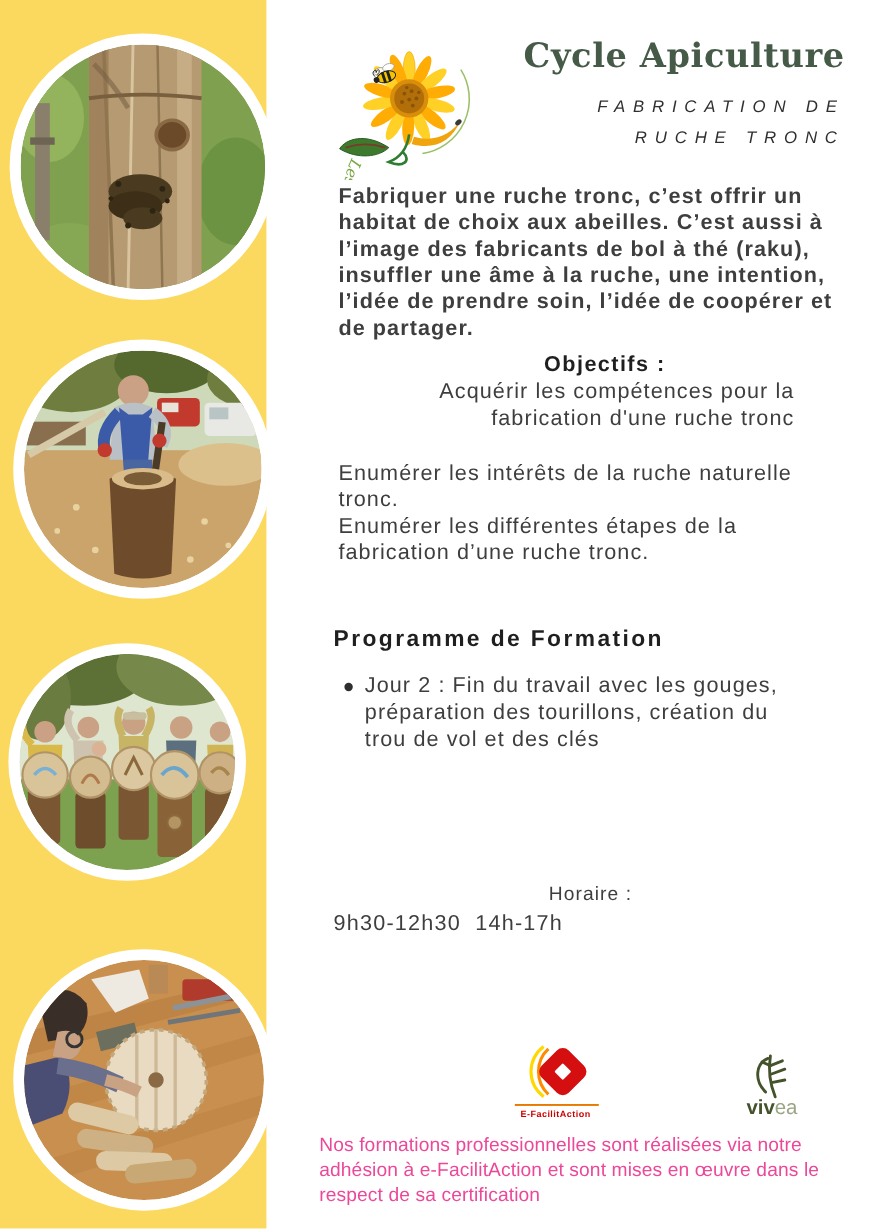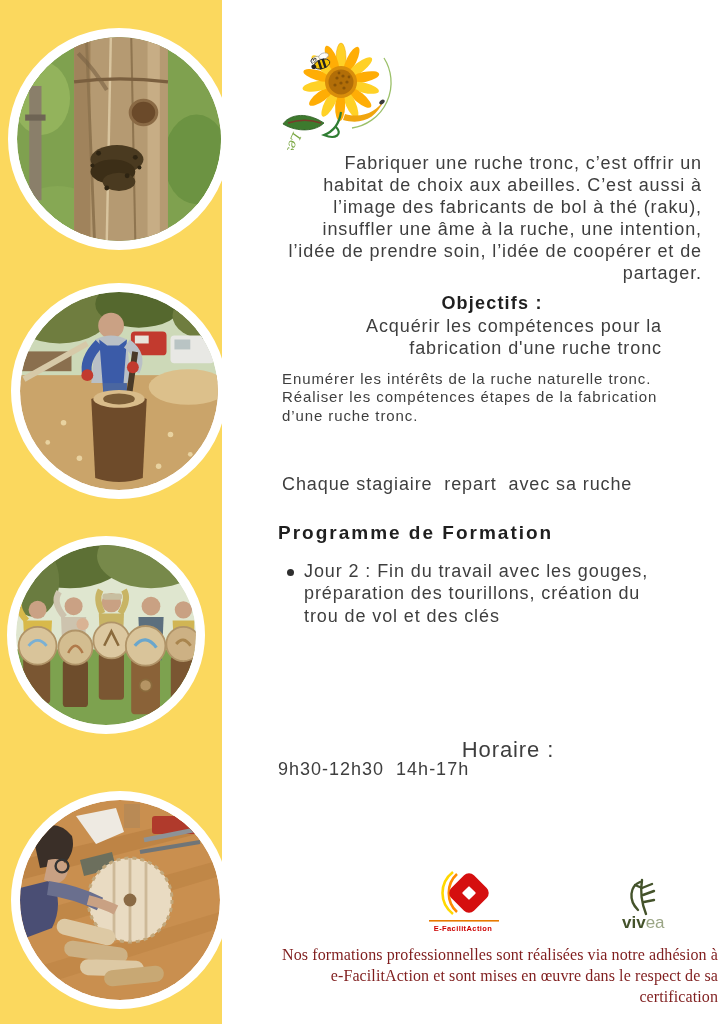--- a/index.html
+++ b/index.html
@@ -17,41 +17,41 @@
   .content{position:absolute;left:278px;top:0;width:428px;height:1024px;}
   .abs{position:absolute;}
   .logo-box{left:0px;top:12px;width:124px;height:138px;}
   .title-block{right:2px;top:30px;text-align:right;}
   .title{
     font-family:"DejaVu Serif",serif;font-weight:bold;font-size:28px;
     color:#465A48;letter-spacing:.5px;white-space:nowrap;
   }
   .subtitle{margin-top:12px;font-size:14px;font-style:italic;color:#2f2f2f;
     letter-spacing:6.5px;line-height:26px;}
-  .intro{left:4px;top:153px;width:420px;text-align:right;font-size:18px;
-    letter-spacing:.9px;line-height:1.22;}
+  .intro{left:4px;top:153px;width:420px;text-align:left;font-size:18px;
+    letter-spacing:.9px;line-height:1.22;font-weight:bold;}
   .h-bold{font-weight:bold;color:#1f1f1f;}
-  .objectifs-h{left:0;top:293px;width:428px;text-align:center;font-size:18px;letter-spacing:1.2px;}
+  .objectifs-h{left:12px;top:293px;width:428px;text-align:center;font-size:18px;letter-spacing:1.2px;}
   .acquerir{left:44px;top:316px;width:340px;text-align:right;font-size:18px;
     letter-spacing:.9px;line-height:1.22;}
-  .enumerer{left:4px;top:370px;width:390px;font-size:15px;letter-spacing:.9px;line-height:1.22;}
+  .enumerer{left:4px;top:384px;width:390px;font-size:18px;letter-spacing:.9px;line-height:1.22;}
   .enumerer p{margin:0;}
   .chaque{left:4px;top:474px;width:424px;font-size:18px;letter-spacing:.9px;white-space:pre;}
   .programme-h{left:0;top:522px;width:428px;text-align:left;font-size:19px;letter-spacing:2px;}
   .bullets{left:4px;top:560px;width:400px;margin:0;padding:0 0 0 22px;font-size:18px;
     letter-spacing:.9px;line-height:1.24;list-style:none;}
   .bullets li{position:relative;width:368px;margin:0;}
   .bullets li::before{content:"";position:absolute;left:-17px;top:9px;width:7px;height:7px;
     border-radius:50%;background:#2e2e2e;}
-  .horaire{left:16px;top:737px;width:428px;text-align:center;font-size:22px;letter-spacing:.9px;}
+  .horaire{left:0;top:737px;width:428px;text-align:center;font-size:16px;letter-spacing:.9px;}
   .hours{left:0;top:759px;width:428px;text-align:left;font-size:18px;letter-spacing:1px;white-space:pre;}
   .efa-box{left:145px;top:864px;width:80px;height:74px;}
   .vivea-box{left:330px;top:876px;width:64px;height:58px;text-decoration:underline;}
-  .footer{left:-12px;top:945px;width:452px;text-align:right;font-size:16px;
-    color:#7f1d1d;line-height:1.3;letter-spacing:.1px;font-family:Liberation Serif, serif;}
+  .footer{left:-12px;top:945px;width:452px;text-align:left;font-size:16px;
+    color:#ec4899;line-height:1.3;letter-spacing:.1px;}
 </style>
 </head>
 <body>
 
 <div class="page">
 
   <div class="yellow-band"></div>
 
   <div class="photo-circle" style="left:8px;top:28px;width:222px;height:222px;">
     <span class="ph">
@@ -255,30 +255,36 @@
           <path d="M-9 -3 Q-11 -7 -8 -8 Q-6 -9 -7 -6 Q-5 -9 -4 -7 Q-4 -5 -7 -4" fill="none" stroke="#222" stroke-width=".7"></path>
         </g>
         <path d="M63 100 C 61 114, 54 120, 46 123 C 58 128, 65 122, 58 115" fill="none" stroke="#2f7d32" stroke-width="2.2"></path>
         <path d="M46 111 C 26 98, 10 104, 5 112 C 20 121, 38 119, 46 111 Z" fill="#3d7a2e" stroke="#2a5a20" stroke-width=".8"></path>
         <path d="M10 111 C 22 107, 34 108, 43 111" stroke="#7a3b2a" stroke-width="1.4" fill="none"></path>
         <path d="M67 102 C 85 107, 99 99, 106 88 C 98 107, 83 113, 65 108 Z" fill="#F0A50F"></path>
         <ellipse cx="104" cy="90" rx="3" ry="2" fill="#3a3a3a" transform="rotate(-40 104 90)"></ellipse>
       </svg>
     </div>
 
+    <div class="abs title-block">
+      <div class="title">Cycle Apiculture</div>
+      <div class="subtitle">
+        <span>FABRICATION DE</span><br>
+        <span>RUCHE TRONC</span>
+      </div>
+    </div>
 
     <div class="abs intro">Fabriquer une ruche tronc, c’est offrir un habitat de choix aux abeilles. C’est aussi à l’image des fabricants de bol à thé (raku), insuffler une âme à la ruche, une intention, l’idée de prendre soin, l’idée de coopérer et de partager.</div>
 
     <div class="abs objectifs-h h-bold">Objectifs :</div>
     <div class="abs acquerir">Acquérir les compétences pour la fabrication d'une ruche tronc</div>
     <div class="abs enumerer">
       <p>Enumérer les intérêts de la ruche naturelle tronc.</p>
-      <p>Réaliser les compétences étapes de la fabrication d’une ruche tronc.</p>
-    </div>
-    <div class="abs chaque">Chaque stagiaire  repart  avec sa ruche</div>
+      <p>Enumérer les différentes étapes de la fabrication d’une ruche tronc.</p>
+    </div>
 
     <div class="abs programme-h h-bold">Programme de Formation</div>
     <ul class="abs bullets">
       <li>Jour 2 : Fin du travail avec les gouges, préparation des tourillons, création du trou de vol et des clés</li>
     </ul>
     <div class="abs horaire">Horaire :</div>
     <div class="abs hours">9h30-12h30  14h-17h</div>
 
     <div class="abs efa-box">
       <svg viewBox="0 0 80 74" width="80" height="74">

